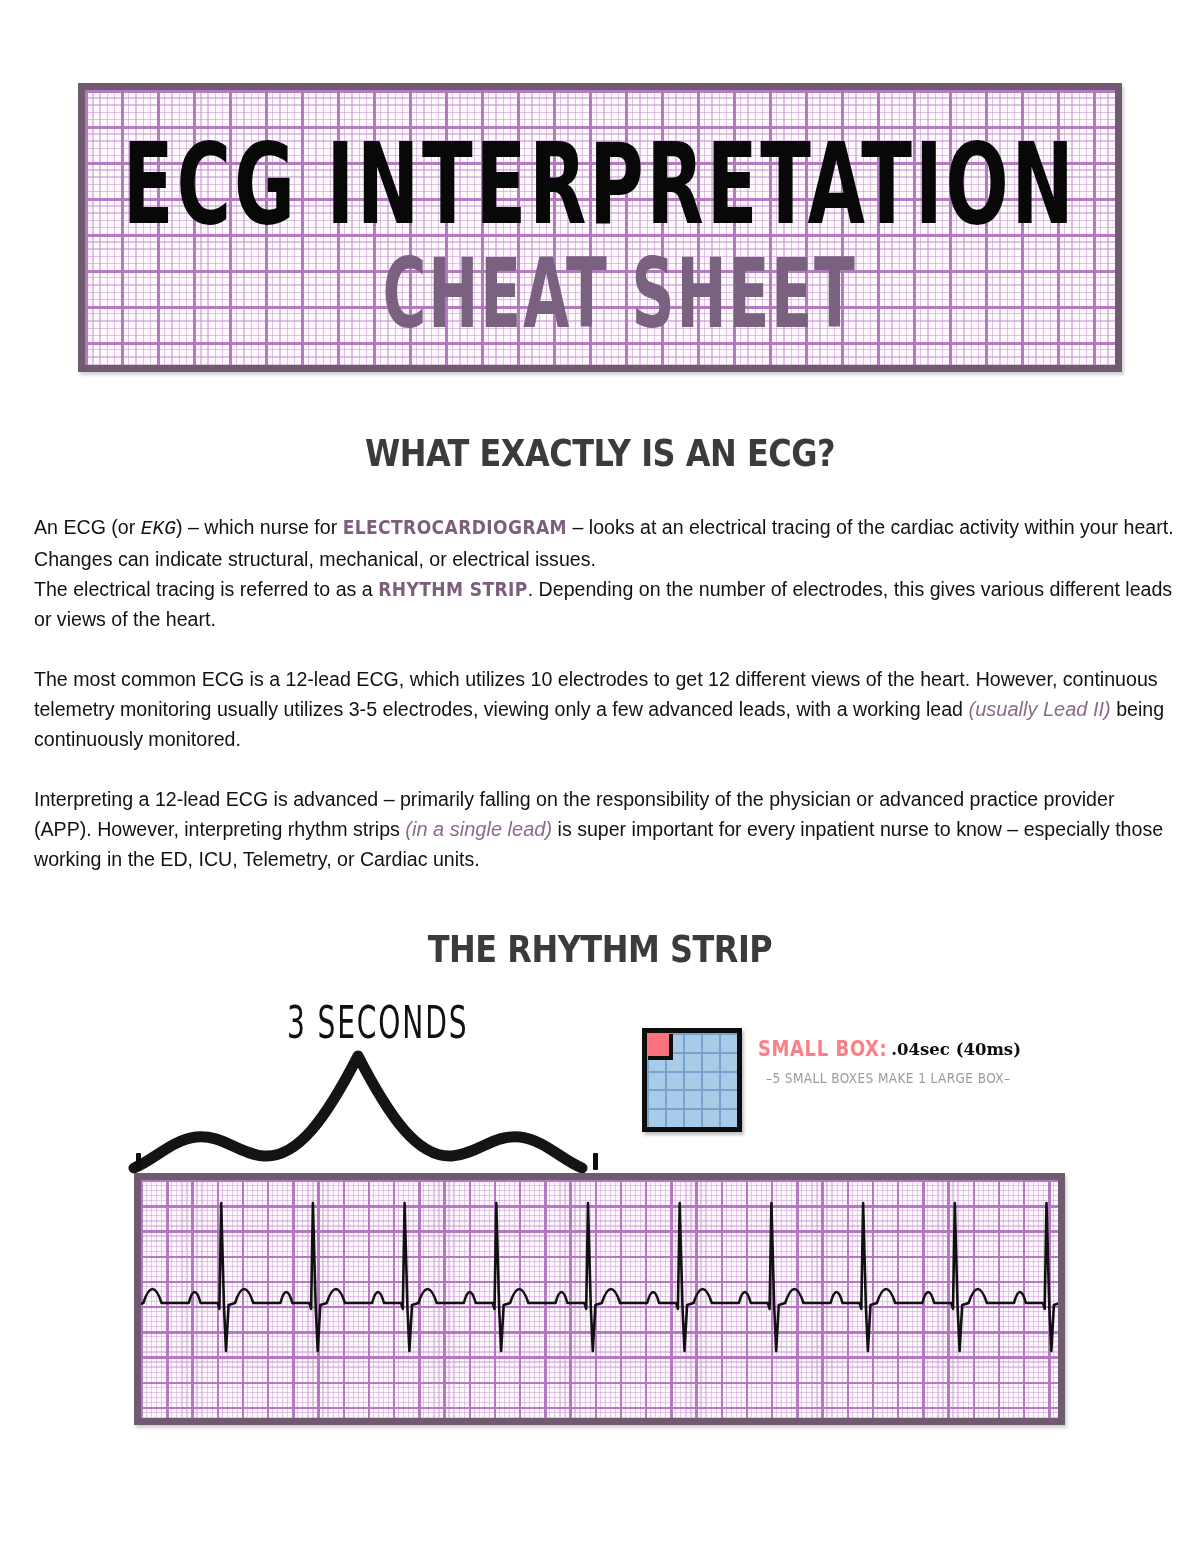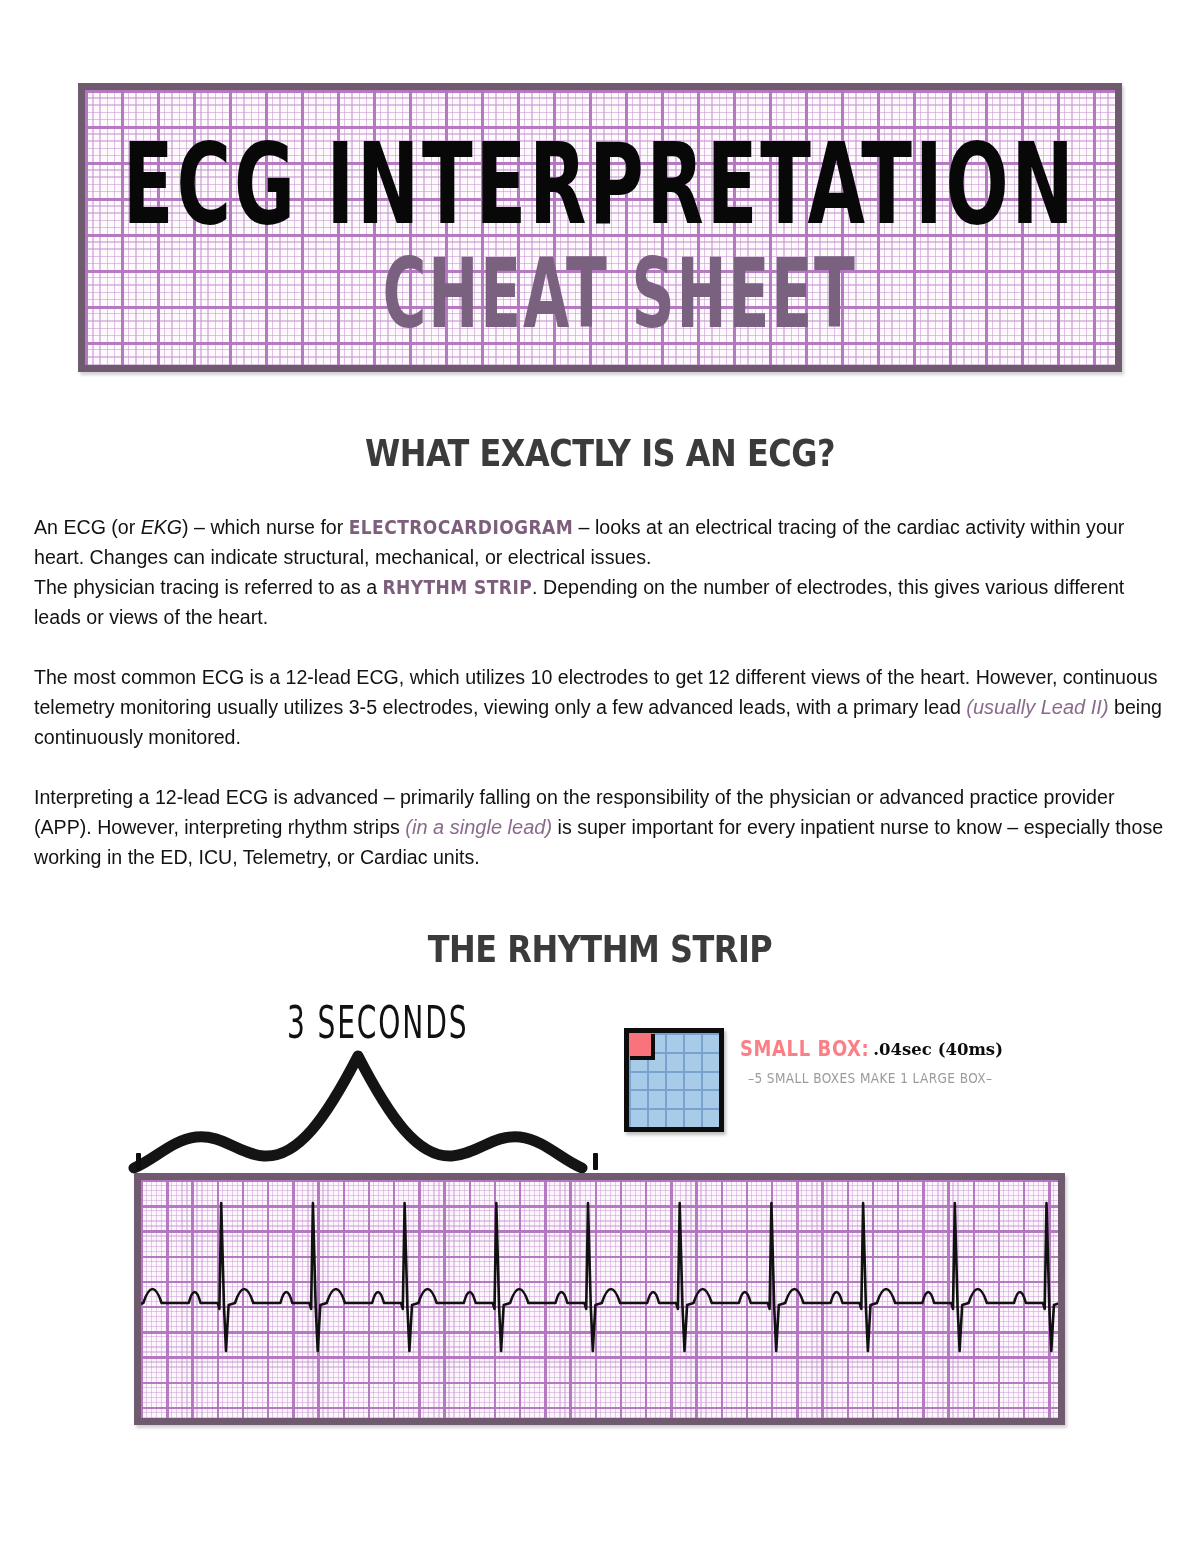--- a/index.html
+++ b/index.html
@@ -89,21 +89,21 @@
     position:absolute;
     left:34px; top:512px;
     width:1140px;
     font-size:19.6px;
     line-height:30px;
     color:#121212;
   }
   #body-copy p{ margin:0 0 0 0; }
   #body-copy .gap{ height:30px; }
   b{ font-weight:normal; }
-  i{ font-style:italic; }
+  i{ font-style:italic;font-family:Liberation Mono, monospace; }
   .accent-caps{
     color:#7d5f7d;
     font-family:"DejaVu Sans Condensed","Liberation Sans Narrow","Liberation Sans",sans-serif;
     font-weight:bold;
     font-size:19px;
     letter-spacing:0.4px;
     transform:scaleY(1.05);
     display:inline-block;
   }
   .accent-italic{
@@ -126,21 +126,21 @@
   }
   #brace-svg{
     position:absolute;
     left:128px; top:1040px;
     width:480px; height:135px;
   }
 
   
   #box-legend{
     position:absolute;
-    left:624px; top:1028px;
+    left:642px; top:1028px;
     width:340px; height:122px;
   }
   #grid-swatch{
     position:absolute; left:0; top:0;
     width:100px; height:104px;
     border:5px solid #0d0d0d;
     background:#a8cbe8;
     box-shadow:2px 3px 3px rgba(0,0,0,0.25);
   }
   #grid-swatch .cells{
@@ -252,25 +252,25 @@
     <div class="banner-line2">CHEAT SHEET</div>
   </div>
 </div>
 
 <div class="section-heading" id="heading-what">WHAT EXACTLY IS AN ECG?</div>
 
 <div id="body-copy">
 
   <p><span>An ECG (or </span><i>EKG</i><span>) – which nurse for </span><span class="accent-caps">ELECTROCARDIOGRAM</span><span> – looks at an </span><b>electrical tracing</b><span> of the cardiac activity within your heart. Changes can indicate structural, mechanical, or electrical issues.</span></p>
 
-  <p><span>The physician tracing is referred to as a </span><span class="accent-caps">RHYTHM STRIP</span><span>. Depending on the number of electrodes, this gives </span><b>various different leads</b><span> or views of the heart.</span></p>
+  <p><span>The electrical tracing is referred to as a </span><span class="accent-caps">RHYTHM STRIP</span><span>. Depending on the number of electrodes, this gives </span><b>various different leads</b><span> or views of the heart.</span></p>
 
   <div class="gap"></div>
 
-  <p><span>The most common ECG is a 12-lead ECG, which utilizes 10 electrodes to get 12 different views of the heart. However, continuous telemetry monitoring usually utilizes 3-5 electrodes, </span><b>viewing only a few advanced leads</b><span>, with a primary lead </span><span class="accent-italic">(usually Lead II)</span><span> being continuously monitored.</span></p>
+  <p><span>The most common ECG is a 12-lead ECG, which utilizes 10 electrodes to get 12 different views of the heart. However, continuous telemetry monitoring usually utilizes 3-5 electrodes, </span><b>viewing only a few advanced leads</b><span>, with a working lead </span><span class="accent-italic">(usually Lead II)</span><span> being continuously monitored.</span></p>
 
   <div class="gap"></div>
 
   <p><span>Interpreting a 12-lead ECG is advanced – primarily falling on the responsibility of the physician or advanced practice provider (APP). However, </span><b>interpreting rhythm strips</b> <span class="accent-italic">(in a single lead)</span> <b>is super important for every inpatient nurse to know</b><span> – especially those working in the ED, ICU, Telemetry, or Cardiac units.</span></p>
 
 </div>
 
 <div class="section-heading" id="heading-rhythm">THE RHYTHM STRIP</div>
 
 <div id="three-seconds-label">3 SECONDS</div>

